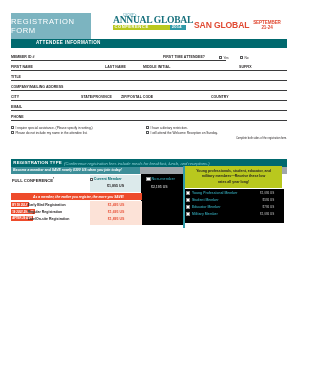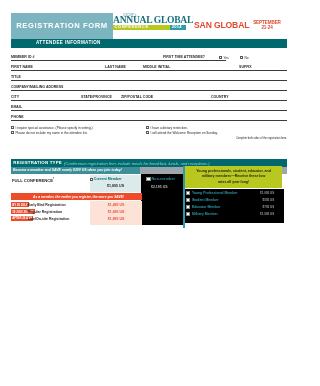--- a/index.html
+++ b/index.html
@@ -1,20 +1,20 @@
 <!DOCTYPE html>
 <html><head>
 <meta charset="utf-8">
 <style>
 html,body{margin:0;padding:0;background:#fff;}
 body{width:298px;height:386px;font-family:"Liberation Sans",sans-serif;color:#231f20;}
 .page{position:relative;width:298px;height:386px;overflow:hidden;background:#fff;}
 
-.reg-title{position:absolute;left:11px;top:12.5px;width:102px;height:26px;background:#7cb4c0;color:#fff;
-  font-size:7.6px;font-weight:bold;letter-spacing:.6px;display:flex;align-items:center;justify-content:center;}
+.reg-title{position:absolute;left:11px;top:12.5px;width:80px;height:26px;background:#7cb4c0;color:#fff;
+  font-size:7.6px;font-weight:normal;letter-spacing:.6px;display:flex;align-items:center;justify-content:center;}
 .attendee-bar{position:absolute;left:11px;top:38.5px;width:276px;height:9px;background:#00696e;}
 .attendee-bar span{position:absolute;left:25px;top:1.6px;color:#fff;font-size:4.6px;font-weight:bold;letter-spacing:.35px;}
 
 .logo{position:absolute;left:113px;top:14px;width:80px;height:20px;}
 .logo .kicker{position:absolute;left:10px;top:0px;font-size:2.6px;font-weight:bold;color:#6fb0bd;letter-spacing:.35px;}
 .logo .l1{position:absolute;left:0px;top:1.3px;font-size:9.6px;font-weight:bold;color:#16707c;letter-spacing:-.3px;
   font-family:"Liberation Serif",serif;line-height:9.0px;white-space:nowrap;}
 .logo .sub{position:absolute;left:0px;top:10.8px;width:73px;height:5.4px;background:#b9c81e;}
 .logo .sub .c{position:absolute;left:1.5px;top:.6px;font-size:4.1px;font-weight:bold;color:#fff;letter-spacing:.55px;line-height:4.1px;}
 .logo .yr{position:absolute;left:56.6px;top:0;width:16.4px;height:5.4px;background:#2f9aa8;}

